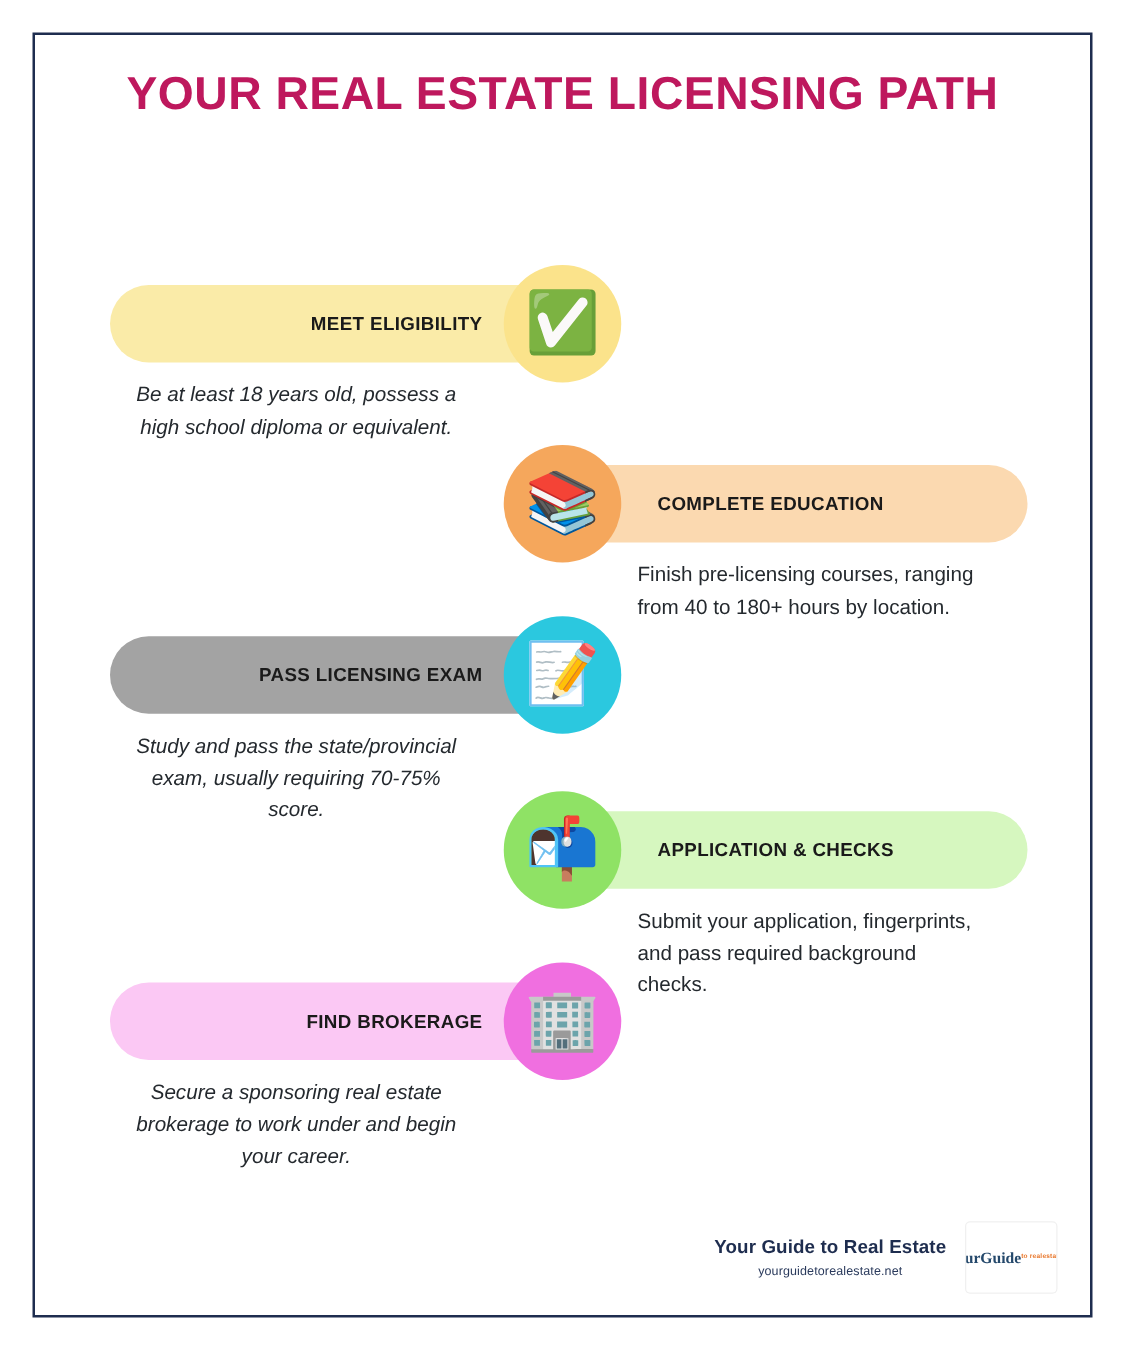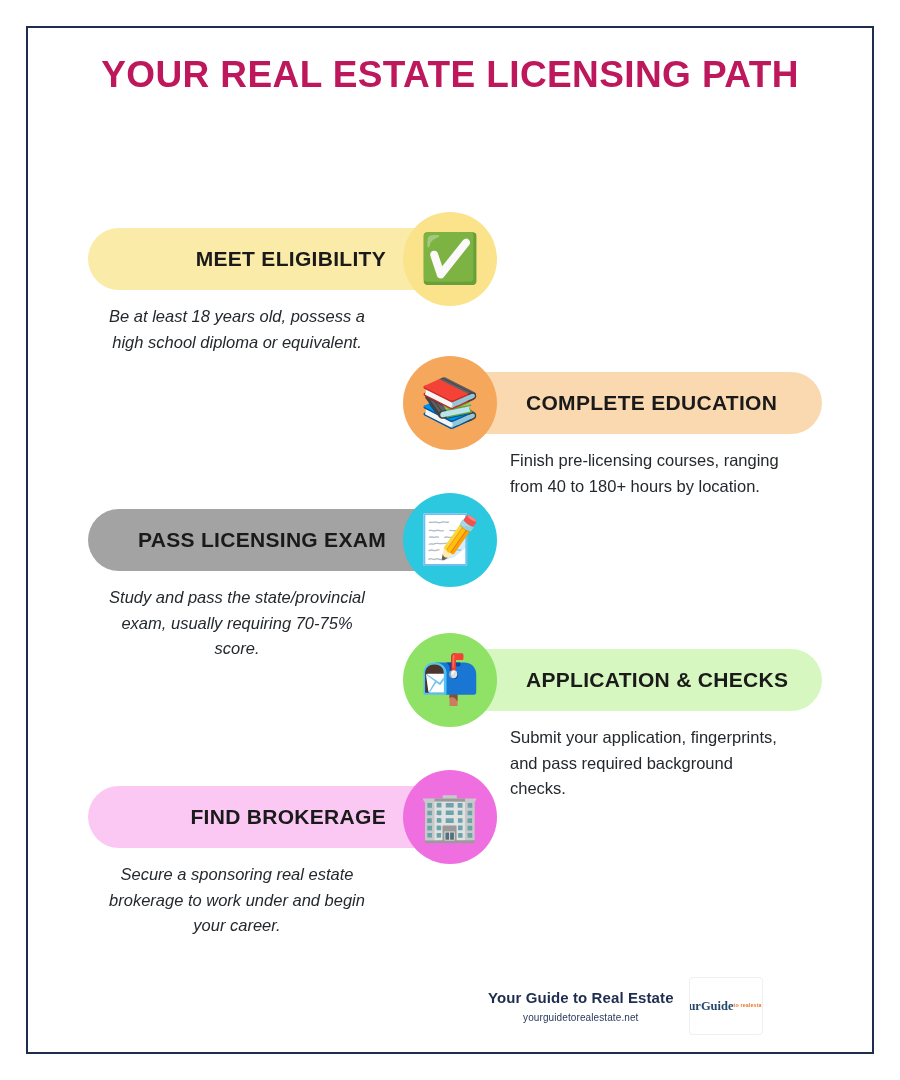--- a/index.html
+++ b/index.html
@@ -86,21 +86,21 @@
     padding-right: 104px;
   }
   .step.right .pill {
     left: 420px;
     width: 402px;
     justify-content: flex-start;
     padding-left: 106px;
   }
   .pill-label {
     font-family: "Liberation Sans", sans-serif;
-    font-size: 21px;
+    font-size: 15px;
     font-weight: bold;
     letter-spacing: 0.3px;
     color: #1a1a1a;
     white-space: nowrap;
   }
 
   .circle {
     position: absolute;
     width: 94px;
     height: 94px;
@@ -134,26 +134,26 @@
     font-style: italic;
   }
   .step.right .desc {
     left: 510px;
     top: 76px;
     text-align: left;
   }
 
   .footer {
     position: absolute;
-    left: 488px;
+    left: 500px;
     top: 978px;
     width: 345px;
     display: flex;
     align-items: center;
-    justify-content: flex-start;
+    justify-content: flex-end;
   }
   .footer-text {
     text-align: center;
     padding-right: 16px;
   }
   .footer-brand {
     font-family: "Liberation Sans", sans-serif;
     font-size: 15px;
     font-weight: bold;
     color: #1e2d4f;

